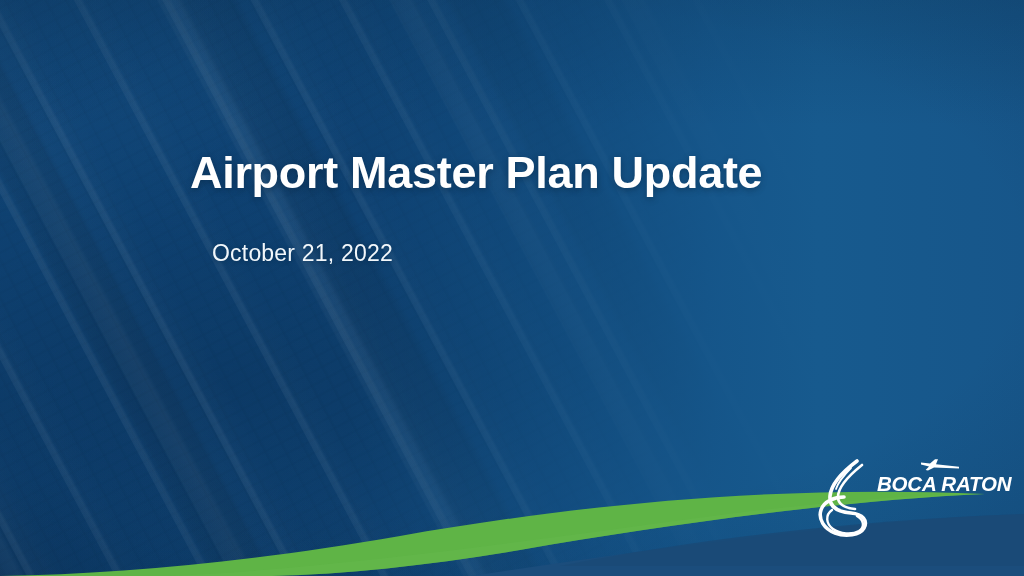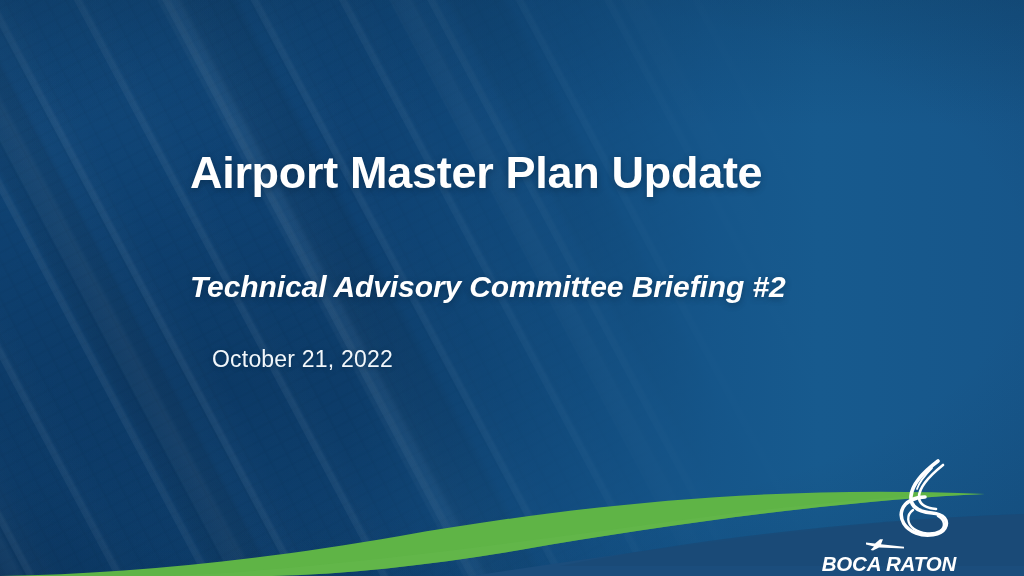--- a/index.html
+++ b/index.html
@@ -199,27 +199,26 @@
     font-size: 23px;
     font-weight: normal;
     letter-spacing: 0.2px;
     text-shadow: 0 1px 4px rgba(6,34,58,0.4);
     white-space: nowrap;
   }
 
   
   .logo {
     position: absolute;
-    left: 766px;
+    left: 813px;
     top: 458px;
     width: 190px;
     height: 84px;
     display: flex;
-    align-items: flex-end;
-    flex-direction: column;
+    align-items: flex-start;
   }
   .logo-mark {
     width: 62px;
     height: 80px;
     flex: 0 0 auto;
   }
   .logo-text {
     position: relative;
     margin-left: 2px;
     padding-top: 16px;
@@ -287,21 +286,20 @@
                C 860 163, 680 186, 520 214
                C 430 229, 350 238, 272 240
                L 170 240
                C 330 233, 520 206, 690 183
                C 820 166, 915 158, 985 158 Z" fill="#65b84c" opacity="0.55"></path>
     </svg>
   </div>
 
   <div class="text-block">
     <h1 class="slide-title">Airport Master Plan Update</h1>
-    <h2 class="slide-subtitle">Technical Advisory Committee Briefing #2</h2>
     <p class="slide-date">October 21, 2022</p>
   </div>
 
   <div class="logo">
 
     <svg class="logo-mark" viewBox="0 0 62 80" aria-hidden="true">
       <g fill="none" stroke="#ffffff" stroke-linecap="round">
 
         <path d="M 44 3 C 28 15, 18 27, 17 38 C 16 50, 26 54, 38 55 C 50 56, 55 63, 51 70 C 47 77, 33 79, 22 75 C 11 71, 5 61, 8 52 C 11 43, 22 39, 31 39" stroke-width="3.6"></path>
 

